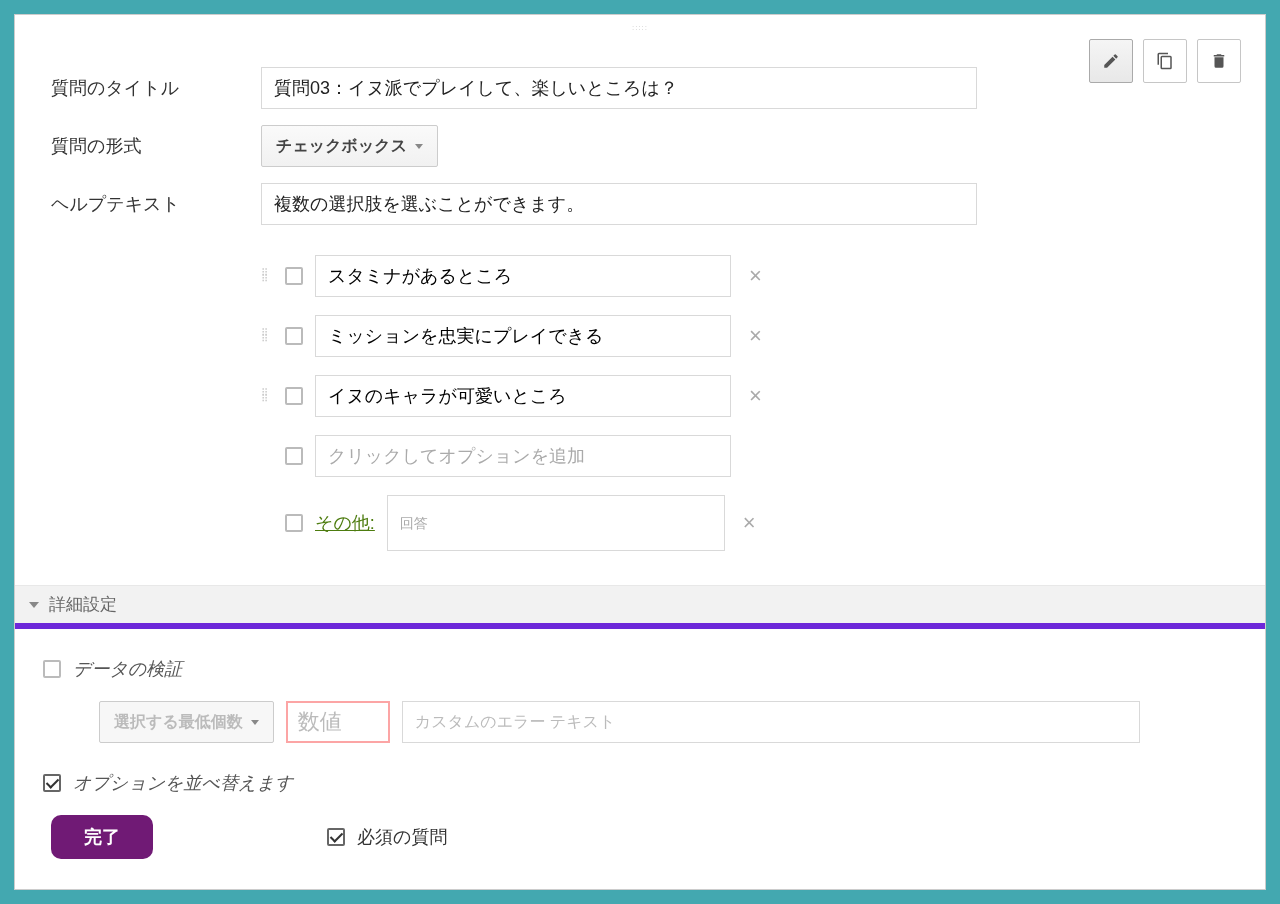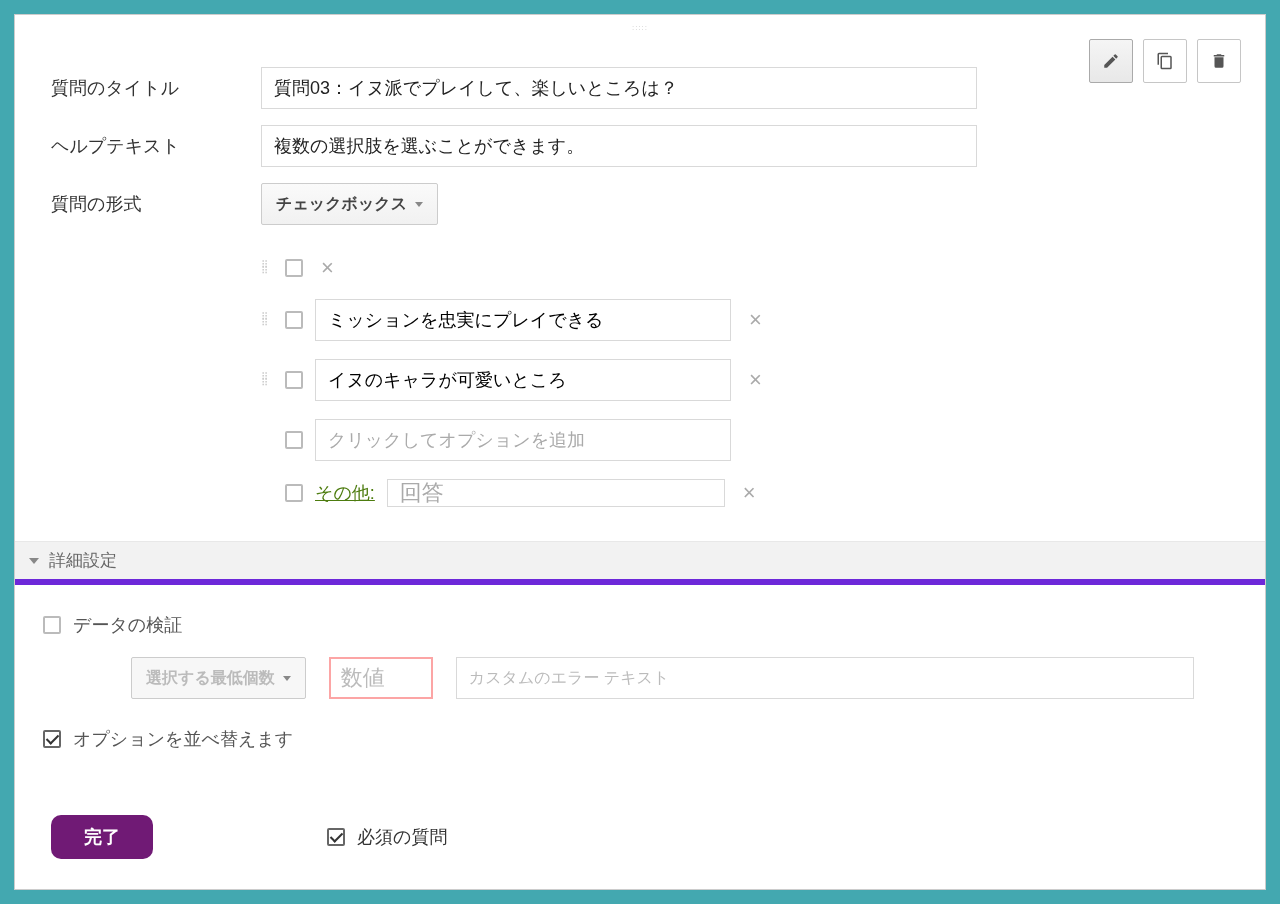--- a/index.html
+++ b/index.html
@@ -120,24 +120,24 @@
   font-size: 22px;
   padding: 0 6px;
 }
 .other-label {
   font-size: 18px;
   color: #4d7c0f;
   text-decoration: underline;
 }
 .other-input {
   width: 338px;
-  height: 28px;
+  height: 56px;
   border: 1px solid #d9d9d9;
   padding: 0 12px;
-  font-size: 22px;
+  font-size: 14px;
 }
 .other-input::placeholder { color:#aaa; }
 .adv {
   margin-top: 34px;
 }
 .adv-head {
   background: #f2f2f2;
   height: 44px;
   display: flex;
   align-items: center;
@@ -151,22 +151,22 @@
 .adv-head .tri {
   width:0;height:0;border-left:5px solid transparent;border-right:5px solid transparent;border-top:6px solid #888;
 }
 .adv-body { padding: 28px 28px 0 28px; }
 .adv-row {
   display: flex;
   align-items: center;
   gap: 12px;
   margin-bottom: 20px;
 }
-.adv-label { font-size: 18px; color: #555; }
-.val-ctrls { margin-left: 88px; display:flex; gap:23px; margin-bottom:28px; }
+.adv-label { font-size: 18px; color: #555; font-style: italic; }
+.val-ctrls { margin-left: 56px; display:flex; gap:12px; margin-bottom:28px; }
 .ddbtn.disabled {
   color:#bbb;
   background:#f7f7f7;
 }
 .sm-input {
   width: 104px;
   height: 42px;
   border: 2px solid #fca5a5;
   padding: 0 10px;
   font-size: 22px;
@@ -237,35 +237,36 @@
         </svg>
     </div>
   </div>
 
   <div class="form-area">
     <div class="row">
       <div class="label">質問のタイトル</div>
       <input class="tinput" value="質問03：イヌ派でプレイして、楽しいところは？" style="">
     </div>
     <div class="row">
-      <div class="label">ヘルプテキスト</div>
-      <input class="tinput" value="複数の選択肢を選ぶことができます。" style="">
-    </div>
-    <div class="row">
       <div class="label">質問の形式</div>
       <div class="ddbtn">
         <span>チェックボックス</span>
         <span class="caret"></span>
       </div>
     </div>
+    <div class="row">
+      <div class="label">ヘルプテキスト</div>
+      <input class="tinput" value="複数の選択肢を選ぶことができます。" style="">
+    </div>
 
     <div class="options">
       <div class="opt-row">
         <div class="grip">⠿<br>⠿</div>
         <div class="ck"></div>
+        <input class="opt-input" value="スタミナがあるところ" style="">
         <span class="opt-x">×</span>
       </div>
       <div class="opt-row">
         <div class="grip">⠿<br>⠿</div>
         <div class="ck"></div>
         <input class="opt-input" value="ミッションを忠実にプレイできる" style="">
         <span class="opt-x">×</span>
       </div>
       <div class="opt-row">
         <div class="grip">⠿<br>⠿</div>

